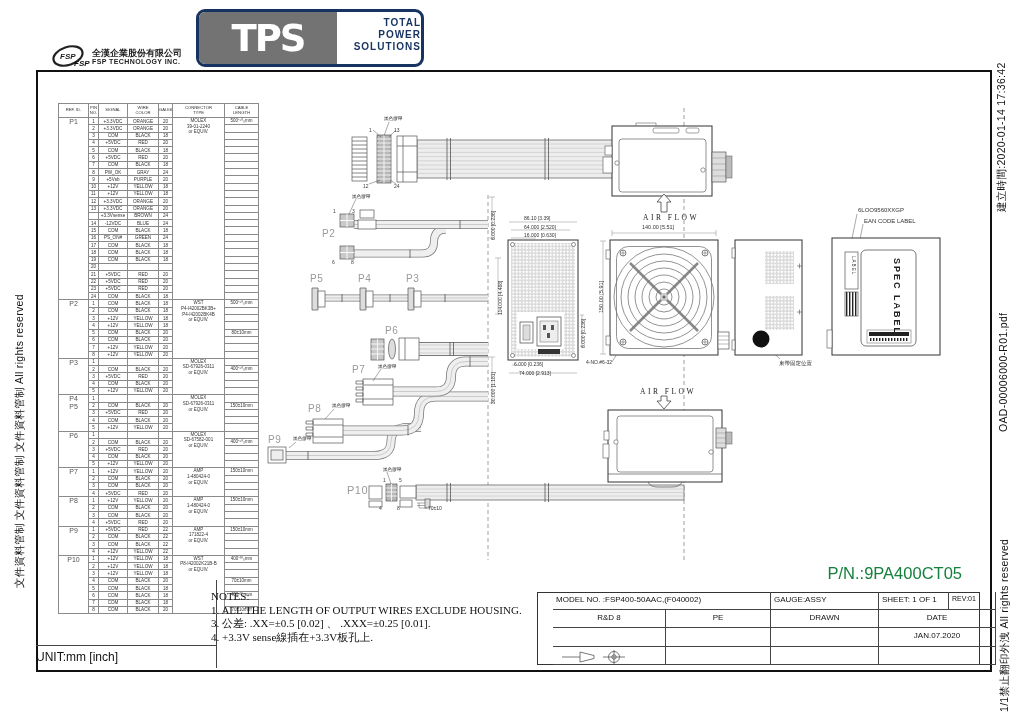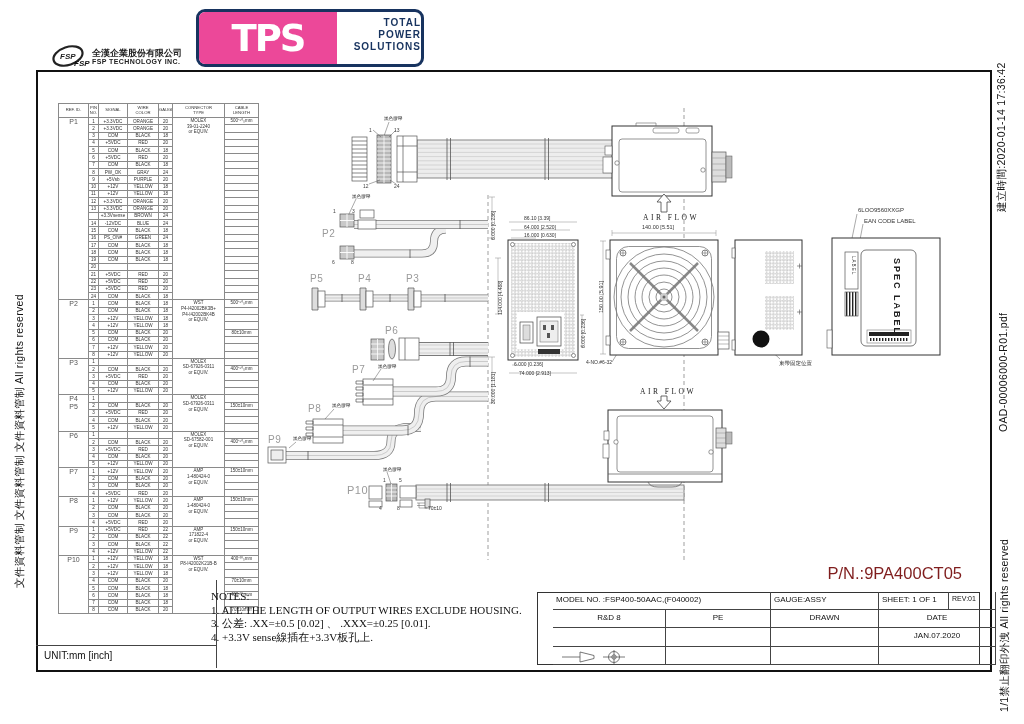--- a/index.html
+++ b/index.html
@@ -7,21 +7,21 @@
         font-family:"Liberation Sans",sans-serif;color:#222;}
   .abs{position:absolute;}
   .frame{left:36px;top:70px;width:952px;height:598px;border:2px solid #111;}
   
   .rotccw{transform:rotate(-90deg);transform-origin:0 0;white-space:nowrap;}
   .rotcw{transform:rotate(90deg);transform-origin:0 0;white-space:nowrap;}
   .stamp{font-size:10.5px;color:#111;letter-spacing:.3px;}
   
   .tps{left:196px;top:9px;width:222px;height:52px;border:3px solid #17335f;border-radius:9px;
        display:flex;overflow:hidden;background:#fff;}
-  .tps-left{width:138px;background:#ec4899;color:#fff;display:flex;align-items:center;justify-content:center;
+  .tps-left{width:138px;background:#737373;color:#fff;display:flex;align-items:center;justify-content:center;
             font-weight:bold;font-size:37px;letter-spacing:-2px;font-family:"DejaVu Sans",sans-serif;}
   .tps-right{flex:1;padding:5px 0 0 7px;color:#17335f;font-weight:bold;font-size:10px;line-height:12px;letter-spacing:1px;text-align:right;}
   .fsp-cn{left:92px;top:47px;font-size:9px;font-weight:bold;color:#222;}
   .fsp-en{left:92px;top:58px;font-size:7px;font-weight:bold;color:#222;letter-spacing:.4px;}
   .fsp-mark{left:74px;top:59px;font-size:8px;font-weight:bold;font-style:italic;color:#111;}
   
   table.wt{position:absolute;left:58px;top:103px;width:200px;border-collapse:collapse;table-layout:fixed;
            font-size:4.6px;line-height:1.15;color:#333;}
   table.wt th,table.wt td{border:0.6px solid #8a8a8a;padding:0;height:6.3px;text-align:center;
            overflow:hidden;white-space:pre-line;font-weight:normal;}
@@ -34,22 +34,22 @@
   .dl{position:absolute;font-size:5px;color:#333;white-space:nowrap;}
   .pin{font-size:5px;color:#444;}
   .tape{font-size:4.6px;color:#222;}
   .plabel{font-size:10px;color:#9a9a9a;letter-spacing:.5px;}
   .dim{font-size:5px;color:#333;}
   .af{font-family:"Liberation Serif",serif;font-size:7.5px;letter-spacing:2.5px;color:#222;}
   .speclab{font-weight:bold;font-size:9px;letter-spacing:2px;color:#222;}
   .labellab{font-size:4.6px;letter-spacing:1px;color:#222;}
   
   .notes{left:211px;top:590px;width:320px;font-size:11px;line-height:13.5px;color:#111;font-family:Liberation Serif, serif;}
-  .pn{left:740px;top:564px;width:222px;text-align:right;font-size:16.5px;color:#7f1d1d;}
-  .unit{left:44px;top:650px;font-size:10px;color:#111;text-align:right;}
+  .pn{left:740px;top:564px;width:222px;text-align:right;font-size:16.5px;color:#15803d;}
+  .unit{left:36px;top:650px;font-size:12px;color:#111;text-align:right;}
   .tb-cell{position:absolute;border-right:1px solid #444;border-bottom:1px solid #444;
            font-size:8px;color:#111;box-sizing:border-box;padding:3px 3px;overflow:hidden;white-space:nowrap;margin-left:16px;}
   .tb-center{text-align:center;}
   .hline{border-top:1px solid #444;}
   .vline{border-left:1px solid #444;}
 </style>
 </head>
 <body>
 
 <div id="page">

